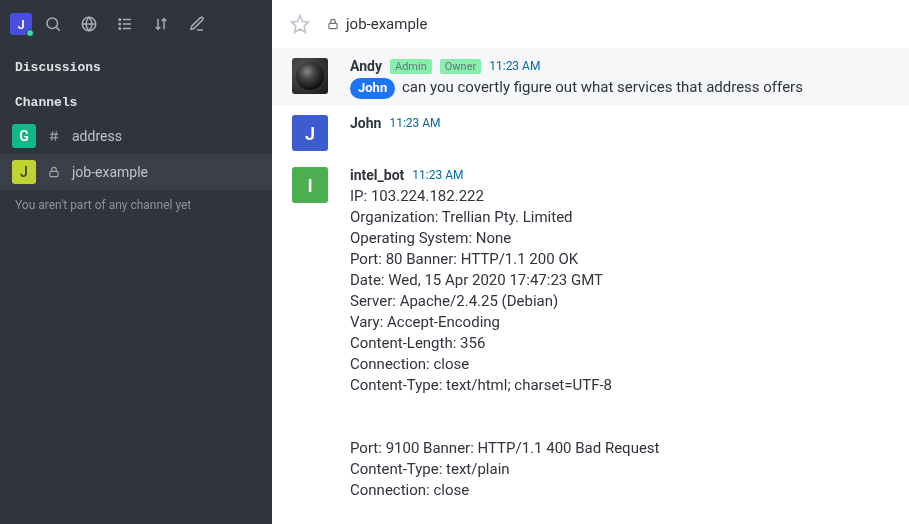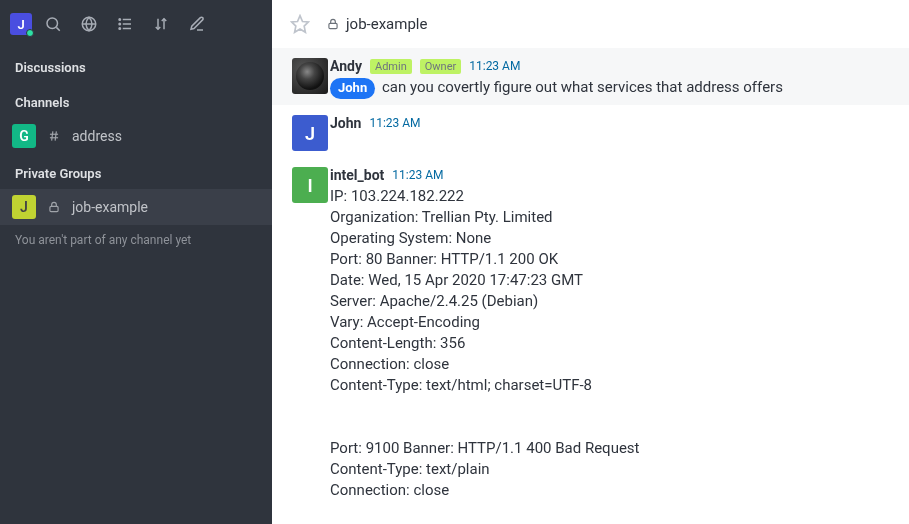--- a/index.html
+++ b/index.html
@@ -5,42 +5,42 @@
     * { margin: 0; padding: 0; box-sizing: border-box; }
     body { font-family: -apple-system, BlinkMacSystemFont, "Segoe UI", Roboto, sans-serif; font-size: 14px; color: #2f343d; height: 524px; width: 909px; overflow: hidden; display: flex; }
     
     .sidebar { width: 272px; background: #2f343d; color: #a0a4aa; display: flex; flex-direction: column; flex-shrink: 0; }
     .sidebar-top { display: flex; align-items: center; height: 48px; padding: 0 10px; gap: 6px; }
     .sidebar-avatar { width: 22px; height: 22px; background: #4a4ee0; border-radius: 3px; display: flex; align-items: center; justify-content: center; color: #fff; font-weight: 600; font-size: 13px; position: relative; }
     .sidebar-avatar .status-dot { position: absolute; bottom: -2px; right: -2px; width: 8px; height: 8px; background: #2de0a5; border-radius: 50%; border: 1px solid #2f343d; }
     .top-icon { width: 30px; height: 30px; display: flex; align-items: center; justify-content: center; cursor: pointer; border-radius: 3px; color: #a7acb5; }
     .top-icon svg { width: 18px; height: 18px; }
     
-    .section-title { padding: 12px 15px 8px; font-weight: 600; font-size: 13px; color: #dfe1e4; }
+    .section-title { padding: 12px 15px 8px; font-weight: 600; font-size: 13px; color: #dfe1e4; font-family: Liberation Mono, monospace; }
     .side-note { padding: 8px 15px; font-size: 12px; color: #8e9299; }
     
     .channel-item { display: flex; align-items: center; padding: 6px 12px; cursor: pointer; gap: 10px; font-size: 14px; color: #c0c3c8; }
     .channel-item.active { background: #3a3f49; }
     .ch-badge { width: 24px; height: 24px; border-radius: 3px; display: flex; align-items: center; justify-content: center; color: #fff; font-weight: 600; font-size: 14px; flex-shrink: 0; }
     .ch-icon { width: 16px; display: flex; align-items: center; justify-content: center; color: #a0a4aa; }
     
     .main { flex: 1; display: flex; flex-direction: column; background: #fff; overflow: hidden; }
     .main-header { height: 48px; display: flex; align-items: center; padding: 0 18px; gap: 16px; border-bottom: 1px solid transparent; }
     .star-btn { width: 20px; height: 20px; display: flex; align-items: center; justify-content: center; cursor: pointer; color: #bfc4cc; }
     .room-name { display: flex; align-items: center; gap: 6px; color: #2f343d; font-size: 15px; }
     .lock-icon { width: 14px; height: 14px; color: #6c727a; }
     
     .messages { flex: 1; overflow-y: auto; }
-    .msg { display: flex; padding: 10px 20px 6px; gap: 2px; }
+    .msg { display: flex; padding: 10px 20px 6px; gap: 22px; }
     .msg.hl { background: #f6f7f8; }
     .msg-avatar { width: 36px; height: 36px; border-radius: 3px; flex-shrink: 0; display: flex; align-items: center; justify-content: center; color: #fff; font-weight: 600; font-size: 18px; }
     .msg-body { flex: 1; min-width: 0; }
     .msg-head { display: flex; align-items: center; gap: 8px; margin-bottom: 3px; flex-wrap: wrap; }
     .msg-user { font-weight: 700; color: #2f343d; font-size: 14px; }
-    .role-badge { background: #bef264; color: #6f757e; font-size: 11px; padding: 1px 5px; border-radius: 2px; text-align: right; }
+    .role-badge { background: #86efac; color: #6f757e; font-size: 11px; padding: 1px 5px; border-radius: 2px; text-align: right; }
     .msg-time { color: #0369a1; font-size: 12px; }
     .msg-content { font-size: 15px; line-height: 1.4; color: #2f343d; }
     .mention { display: inline-block; background: #1d74f5; color: #fff; font-weight: 700; padding: 1px 8px 2px; border-radius: 11px; font-size: 13px; margin-right: 3px; }
     .mention-agent { display: inline-block; background: #e6ecf4; color: #4176c5; font-weight: 600; padding: 1px 6px; border-radius: 3px; font-size: 14px; margin-right: 4px; }
     .multiline { white-space: pre-wrap; }
     
     .avatar-andy { background: radial-gradient(circle at 30% 30%, #555, #1a1a1a); position: relative; overflow: hidden; }
     .avatar-andy::after { content: ""; position: absolute; inset: 4px; border-radius: 50%; background: radial-gradient(circle at 40% 35%, #888 0%, #444 30%, #111 70%); }
   </style>
 </head>
@@ -100,21 +100,20 @@
       <svg viewBox="0 0 24 24" width="14" height="14" fill="none" stroke="currentColor" stroke-width="2">
           <line x1="5" y1="9" x2="19" y2="9"></line>
           <line x1="5" y1="15" x2="19" y2="15"></line>
           <line x1="10" y1="4" x2="8" y2="20"></line>
           <line x1="16" y1="4" x2="14" y2="20"></line>
         </svg>
     </div>
     <span>address</span>
   </div>
 
-  <div class="section-title">Private Groups</div>
   <div class="channel-item active">
     <div class="ch-badge" style="background:#c0d332;color:#444">J</div>
     <div class="ch-icon">
       <svg viewBox="0 0 24 24" width="14" height="14" fill="none" stroke="currentColor" stroke-width="2">
           <rect x="5" y="11" width="14" height="9" rx="2"></rect>
           <path d="M8 11V8a4 4 0 0 1 8 0v3"></path>
         </svg>
     </div>
     <span>job-example</span>
   </div>

